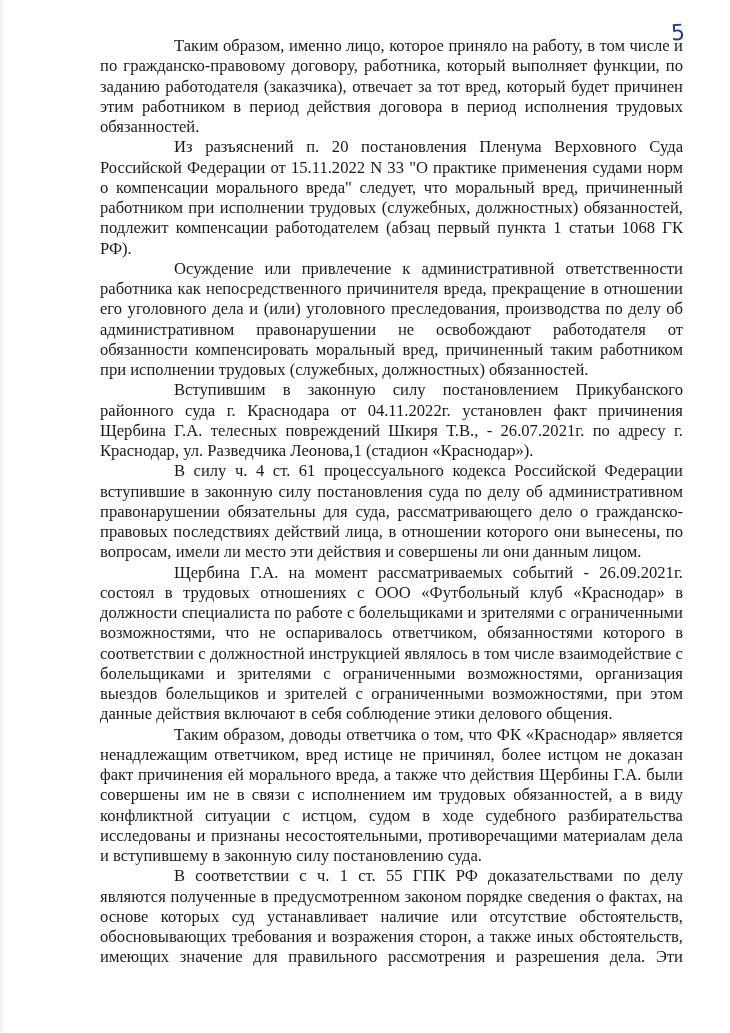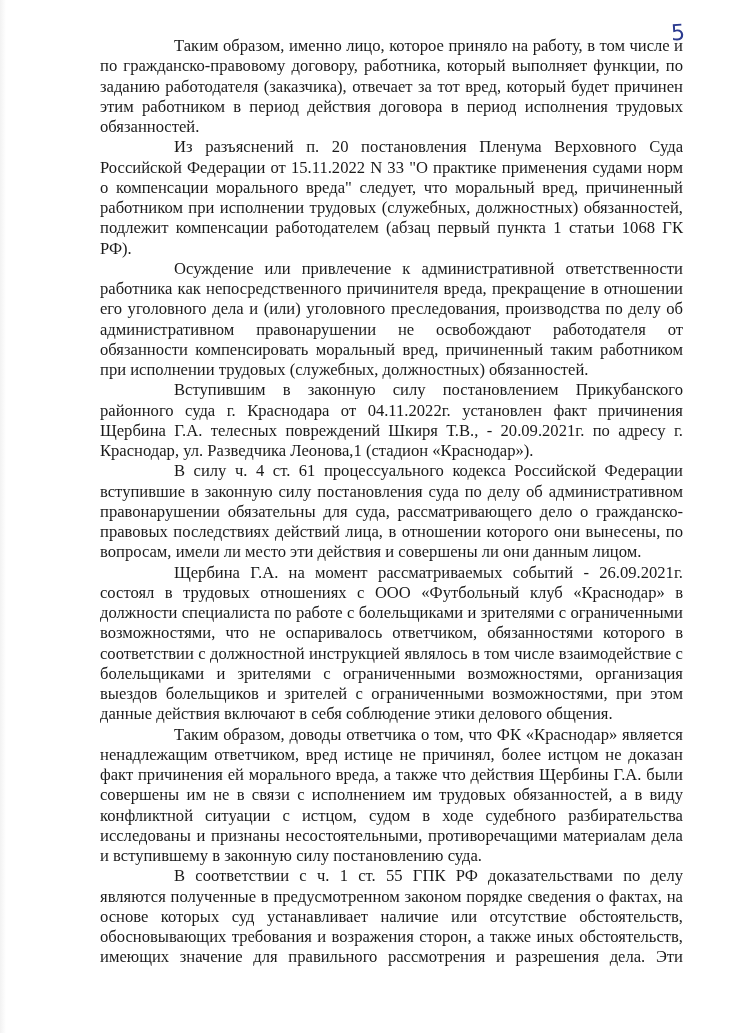--- a/index.html
+++ b/index.html
@@ -30,19 +30,19 @@
 </head>
 <body>
 
 <div class="page">
   <div class="page-edge"></div>
   <div class="page-number">5</div>
   <div class="text">
     <p class="indent">Таким образом, именно лицо, которое приняло на работу, в том числе и по гражданско-правовому договору, работника, который выполняет функции, по заданию работодателя (заказчика), отвечает за тот вред, который будет причинен этим работником в период действия договора в период исполнения трудовых обязанностей.</p>
     <p class="indent">Из разъяснений п. 20 постановления Пленума Верховного Суда Российской Федерации от 15.11.2022 N 33 "О практике применения судами норм о компенсации морального вреда" следует, что моральный вред, причиненный работником при исполнении трудовых (служебных, должностных) обязанностей, подлежит компенсации работодателем (абзац первый пункта 1 статьи 1068 ГК РФ).</p>
     <p class="indent">Осуждение или привлечение к административной ответственности работника как непосредственного причинителя вреда, прекращение в отношении его уголовного дела и (или) уголовного преследования, производства по делу об административном правонарушении не освобождают работодателя от обязанности компенсировать моральный вред, причиненный таким работником при исполнении трудовых (служебных, должностных) обязанностей.</p>
-    <p class="indent">Вступившим в законную силу постановлением Прикубанского районного суда г. Краснодара от 04.11.2022г. установлен факт причинения Щербина Г.А. телесных повреждений Шкиря Т.В., - 20.09.2021г. по адресу г. Краснодар, ул. Разведчика Леонова,1 (стадион «Краснодар»).</p>
+    <p class="indent">Вступившим в законную силу постановлением Прикубанского районного суда г. Краснодара от 04.11.2022г. установлен факт причинения Щербина Г.А. телесных повреждений Шкиря Т.В., - 26.07.2021г. по адресу г. Краснодар, ул. Разведчика Леонова,1 (стадион «Краснодар»).</p>
     <p class="indent">В силу ч. 4 ст. 61 процессуального кодекса Российской Федерации вступившие в законную силу постановления суда по делу об административном правонарушении обязательны для суда, рассматривающего дело о гражданско-правовых последствиях действий лица, в отношении которого они вынесены, по вопросам, имели ли место эти действия и совершены ли они данным лицом.</p>
     <p class="indent">Щербина Г.А. на момент рассматриваемых событий - 26.09.2021г. состоял в трудовых отношениях с ООО «Футбольный клуб «Краснодар» в должности специалиста по работе с болельщиками и зрителями с ограниченными возможностями, что не оспаривалось ответчиком, обязанностями которого в соответствии с должностной инструкцией являлось в том числе взаимодействие с болельщиками и зрителями с ограниченными возможностями, организация выездов болельщиков и зрителей с ограниченными возможностями, при этом данные действия включают в себя соблюдение этики делового общения.</p>
     <p class="indent">Таким образом, доводы ответчика о том, что ФК «Краснодар» является ненадлежащим ответчиком, вред истице не причинял, более истцом не доказан факт причинения ей морального вреда, а также что действия Щербины Г.А. были совершены им не в связи с исполнением  им трудовых обязанностей, а в виду конфликтной ситуации с истцом, судом в ходе судебного разбирательства исследованы и признаны несостоятельными, противоречащими материалам дела и вступившему в законную силу постановлению суда.</p>
     <p class="indent last-justify">В соответствии с ч. 1 ст. 55 ГПК РФ доказательствами по делу являются полученные в предусмотренном законом порядке сведения о фактах, на основе которых суд устанавливает наличие или отсутствие обстоятельств, обосновывающих требования и возражения сторон, а также иных обстоятельств, имеющих значение для правильного рассмотрения и разрешения дела. Эти</p>
   </div>
 </div>
 
 </body></html>

